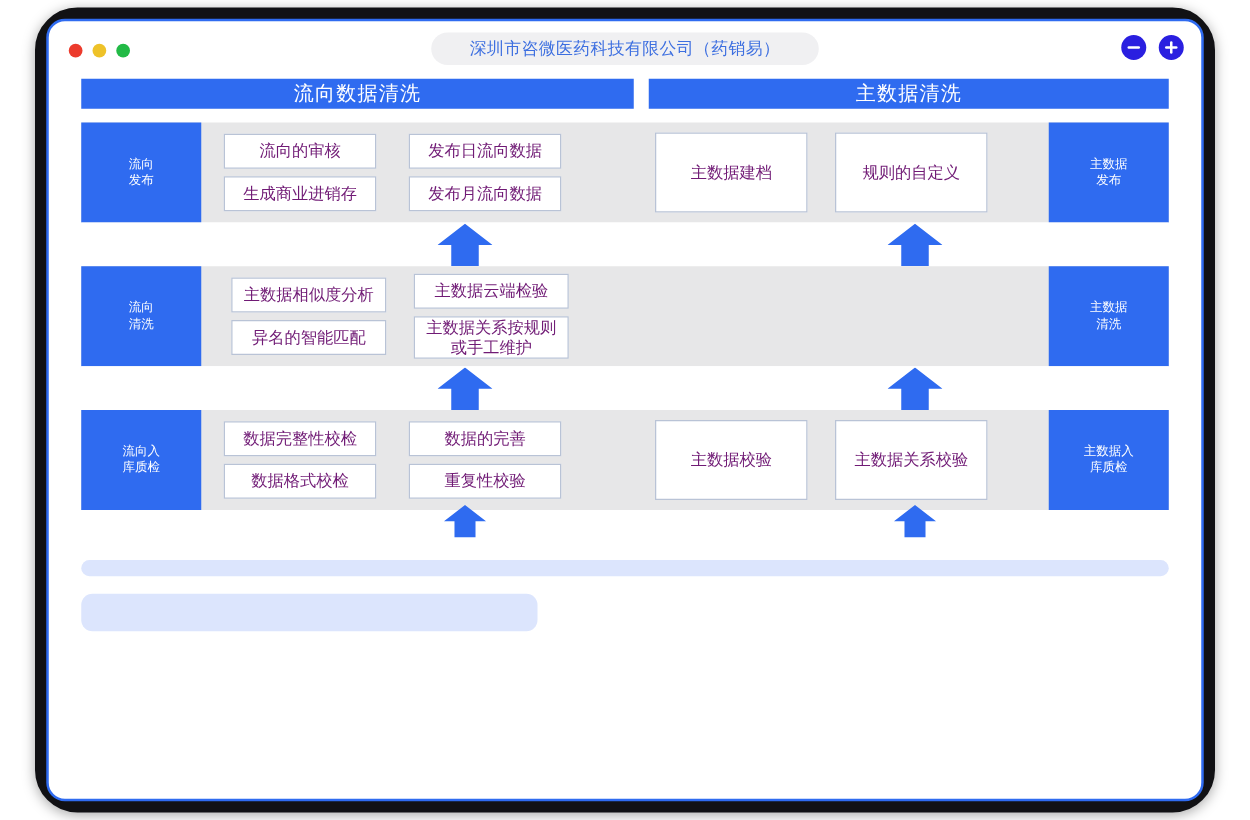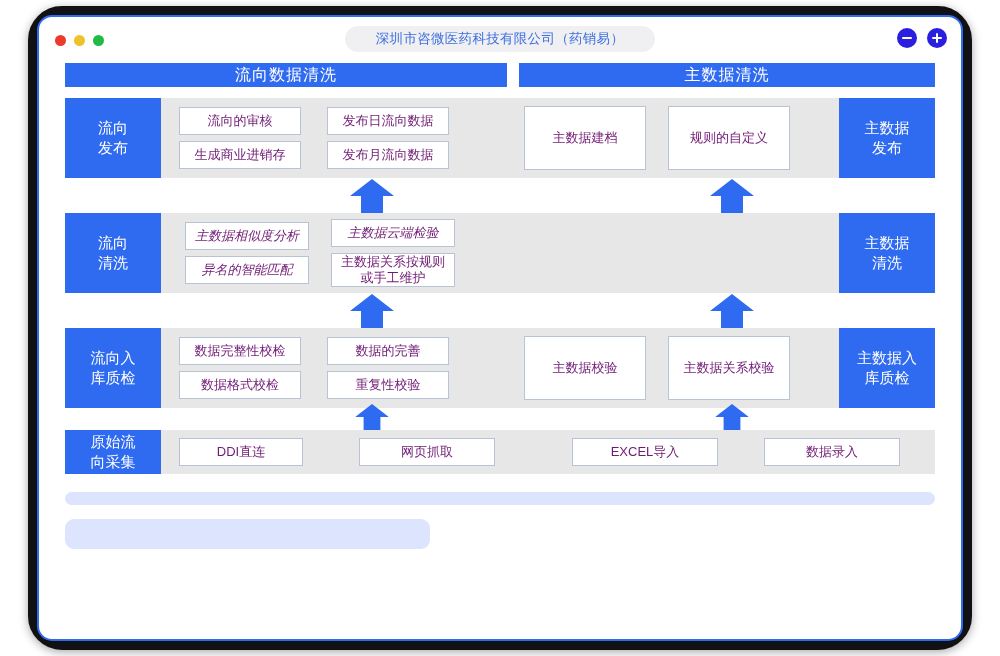--- a/index.html
+++ b/index.html
@@ -134,21 +134,21 @@
 
   .stage-label {
     background: #2f6bf0;
     color: #fff;
     width: 96px;
     flex: 0 0 96px;
     display: flex;
     align-items: center;
     justify-content: center;
     text-align: center;
-    font-size: 15px;
+    font-size: 10px;
     line-height: 1.35;
     white-space: pre-line;
   }
   .stage-label.right { order: 9; }
 
   .cells {
     flex: 1;
     display: flex;
     align-items: center;
     padding: 0 6px;
@@ -169,21 +169,21 @@
     text-align: center;
     display: flex;
     align-items: center;
     justify-content: center;
     line-height: 1.25;
     box-sizing: border-box;
     white-space: pre-line;
   }
   .card.sm { width: 122px; height: 28px; }
   .card.big { width: 122px; height: 64px; }
-  .card.wide { width: 124px; height: 28px; font-style: italic; }
+  .card.wide { width: 124px; height: 28px; }
   .card.tall2 { width: 124px; height: 34px; }
 
   
   .grp {
     display: flex;
     gap: 26px;
     width: 100%;
     justify-content: flex-start;
     padding-left: 12px;
     box-sizing: border-box;
@@ -352,44 +352,20 @@
               <polygon points="22,0 44,17 33,17 33,34 11,34 11,17 0,17" fill="#2f6bf0"></polygon>
             </svg>
         </div>
         <div class="arrow" style="left:645px; bottom:0; height:26px;">
           <svg width="44" height="26" viewBox="0 0 44 34">
               <polygon points="22,0 44,17 33,17 33,34 11,34 11,17 0,17" fill="#2f6bf0"></polygon>
             </svg>
         </div>
       </div>
 
-      <div class="row r4">
-        <div class="stage-label">原始流
-向采集</div>
-        <div class="cells">
-          <div class="grp" style="gap:56px;">
-            <div class="cell-col">
-              <div class="card sm" style="width:124px;">DDI直连</div>
-            </div>
-            <div class="cell-col">
-              <div class="card sm" style="width:136px;">网页抓取</div>
-            </div>
-          </div>
-        </div>
-        <div class="cells">
-          <div class="grp r-side" style="gap:46px;">
-            <div class="cell-col">
-              <div class="card sm" style="width:146px;">EXCEL导入</div>
-            </div>
-            <div class="cell-col">
-              <div class="card sm" style="width:136px;">数据录入</div>
-            </div>
-          </div>
-        </div>
-      </div>
 
     </div>
 
     <div class="skeleton">
       <div class="sk-bar one"></div>
       <div class="sk-bar two"></div>
     </div>
 
   </div>
 </div>

